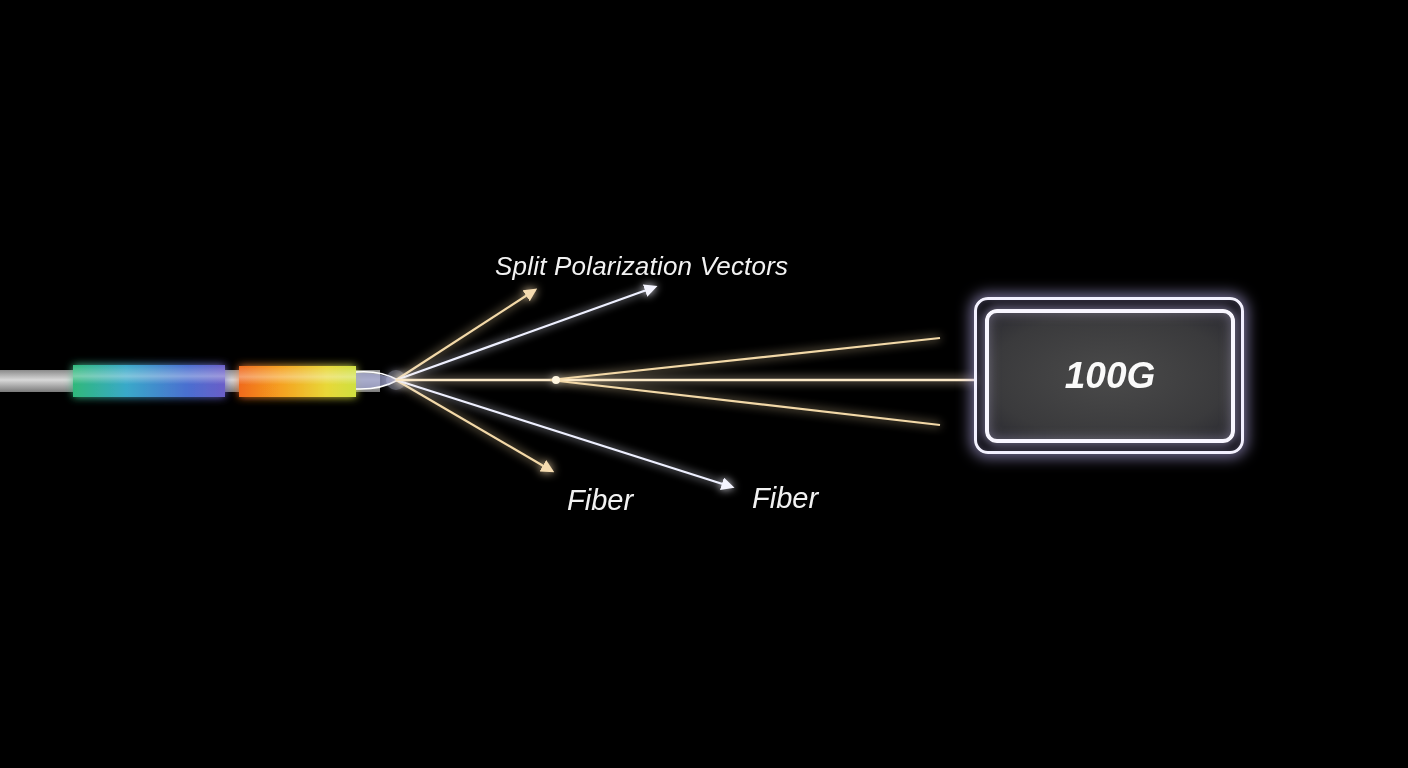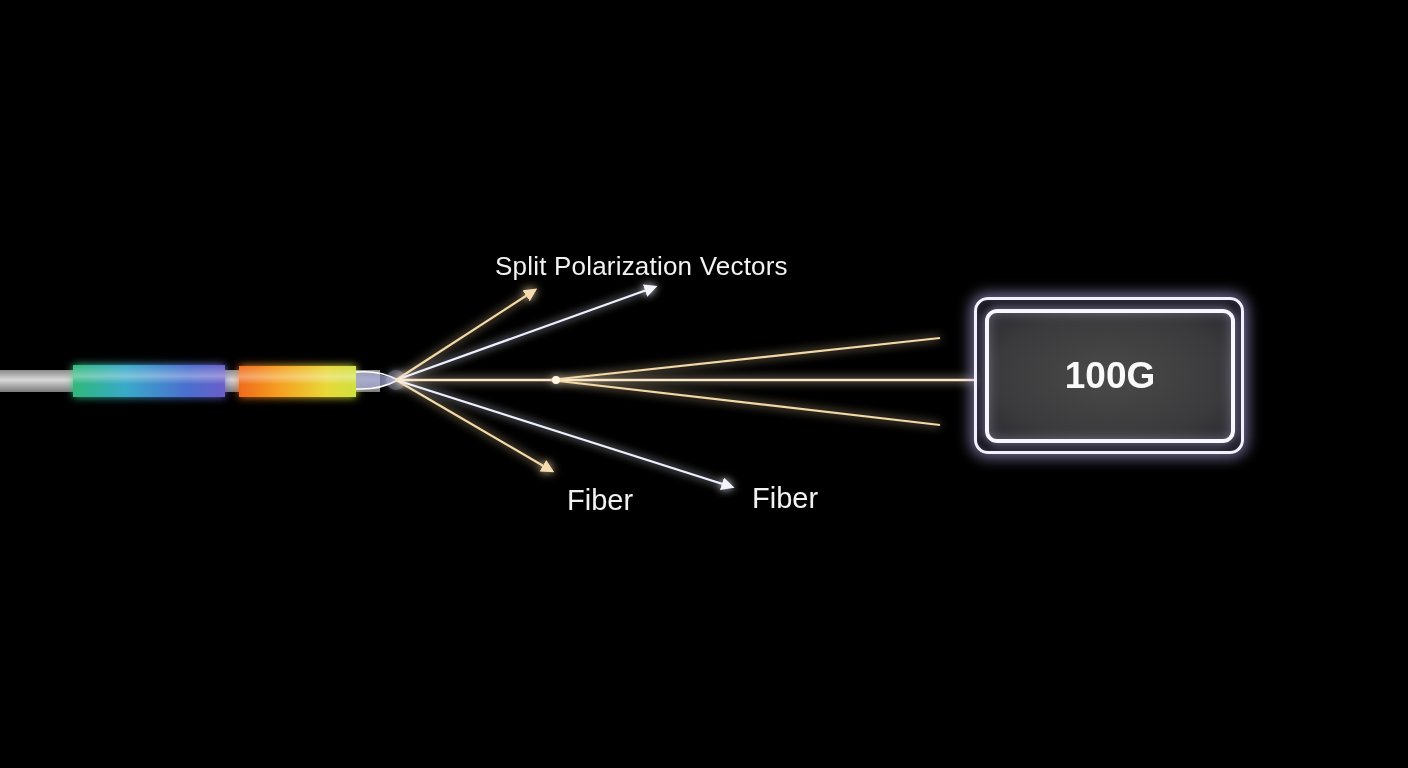--- a/index.html
+++ b/index.html
@@ -1,18 +1,18 @@
 <!DOCTYPE html>
 <html><head>
   <meta charset="utf-8">
   <style>
     html, body { margin: 0; padding: 0; background: #000; }
     body { width: 1408px; height: 768px; overflow: hidden; position: relative;
            font-family: "Liberation Sans", sans-serif; }
-    #stage { position: absolute; left: 0; top: 0; width: 1408px; height: 768px; }
+    #stage { position: absolute; left: 0; top: 0; width: 1408px; height: 768px; font-style: italic; }
     .label { position: absolute; color: #f2f2f2; white-space: nowrap;
              font-family: "Liberation Sans", sans-serif; }
     #title-label { left: 495px; top: 251px; font-size: 26px; letter-spacing: 0.2px; }
     #fiber-label-1 { left: 567px; top: 484px; font-size: 29px; }
     #fiber-label-2 { left: 752px; top: 482px; font-size: 29px; }
     #receiver-outer { position: absolute; left: 974px; top: 297px; width: 270px; height: 157px;
       border: 3px solid #f4f2ff; border-radius: 14px; box-sizing: border-box;
       box-shadow: 0 0 14px 4px rgba(200,190,255,0.55), inset 0 0 10px rgba(200,190,255,0.35); }
     #receiver-inner { position: absolute; left: 985px; top: 309px; width: 250px; height: 134px;
       border: 4px solid #f8f6ff; border-radius: 12px; box-sizing: border-box;

